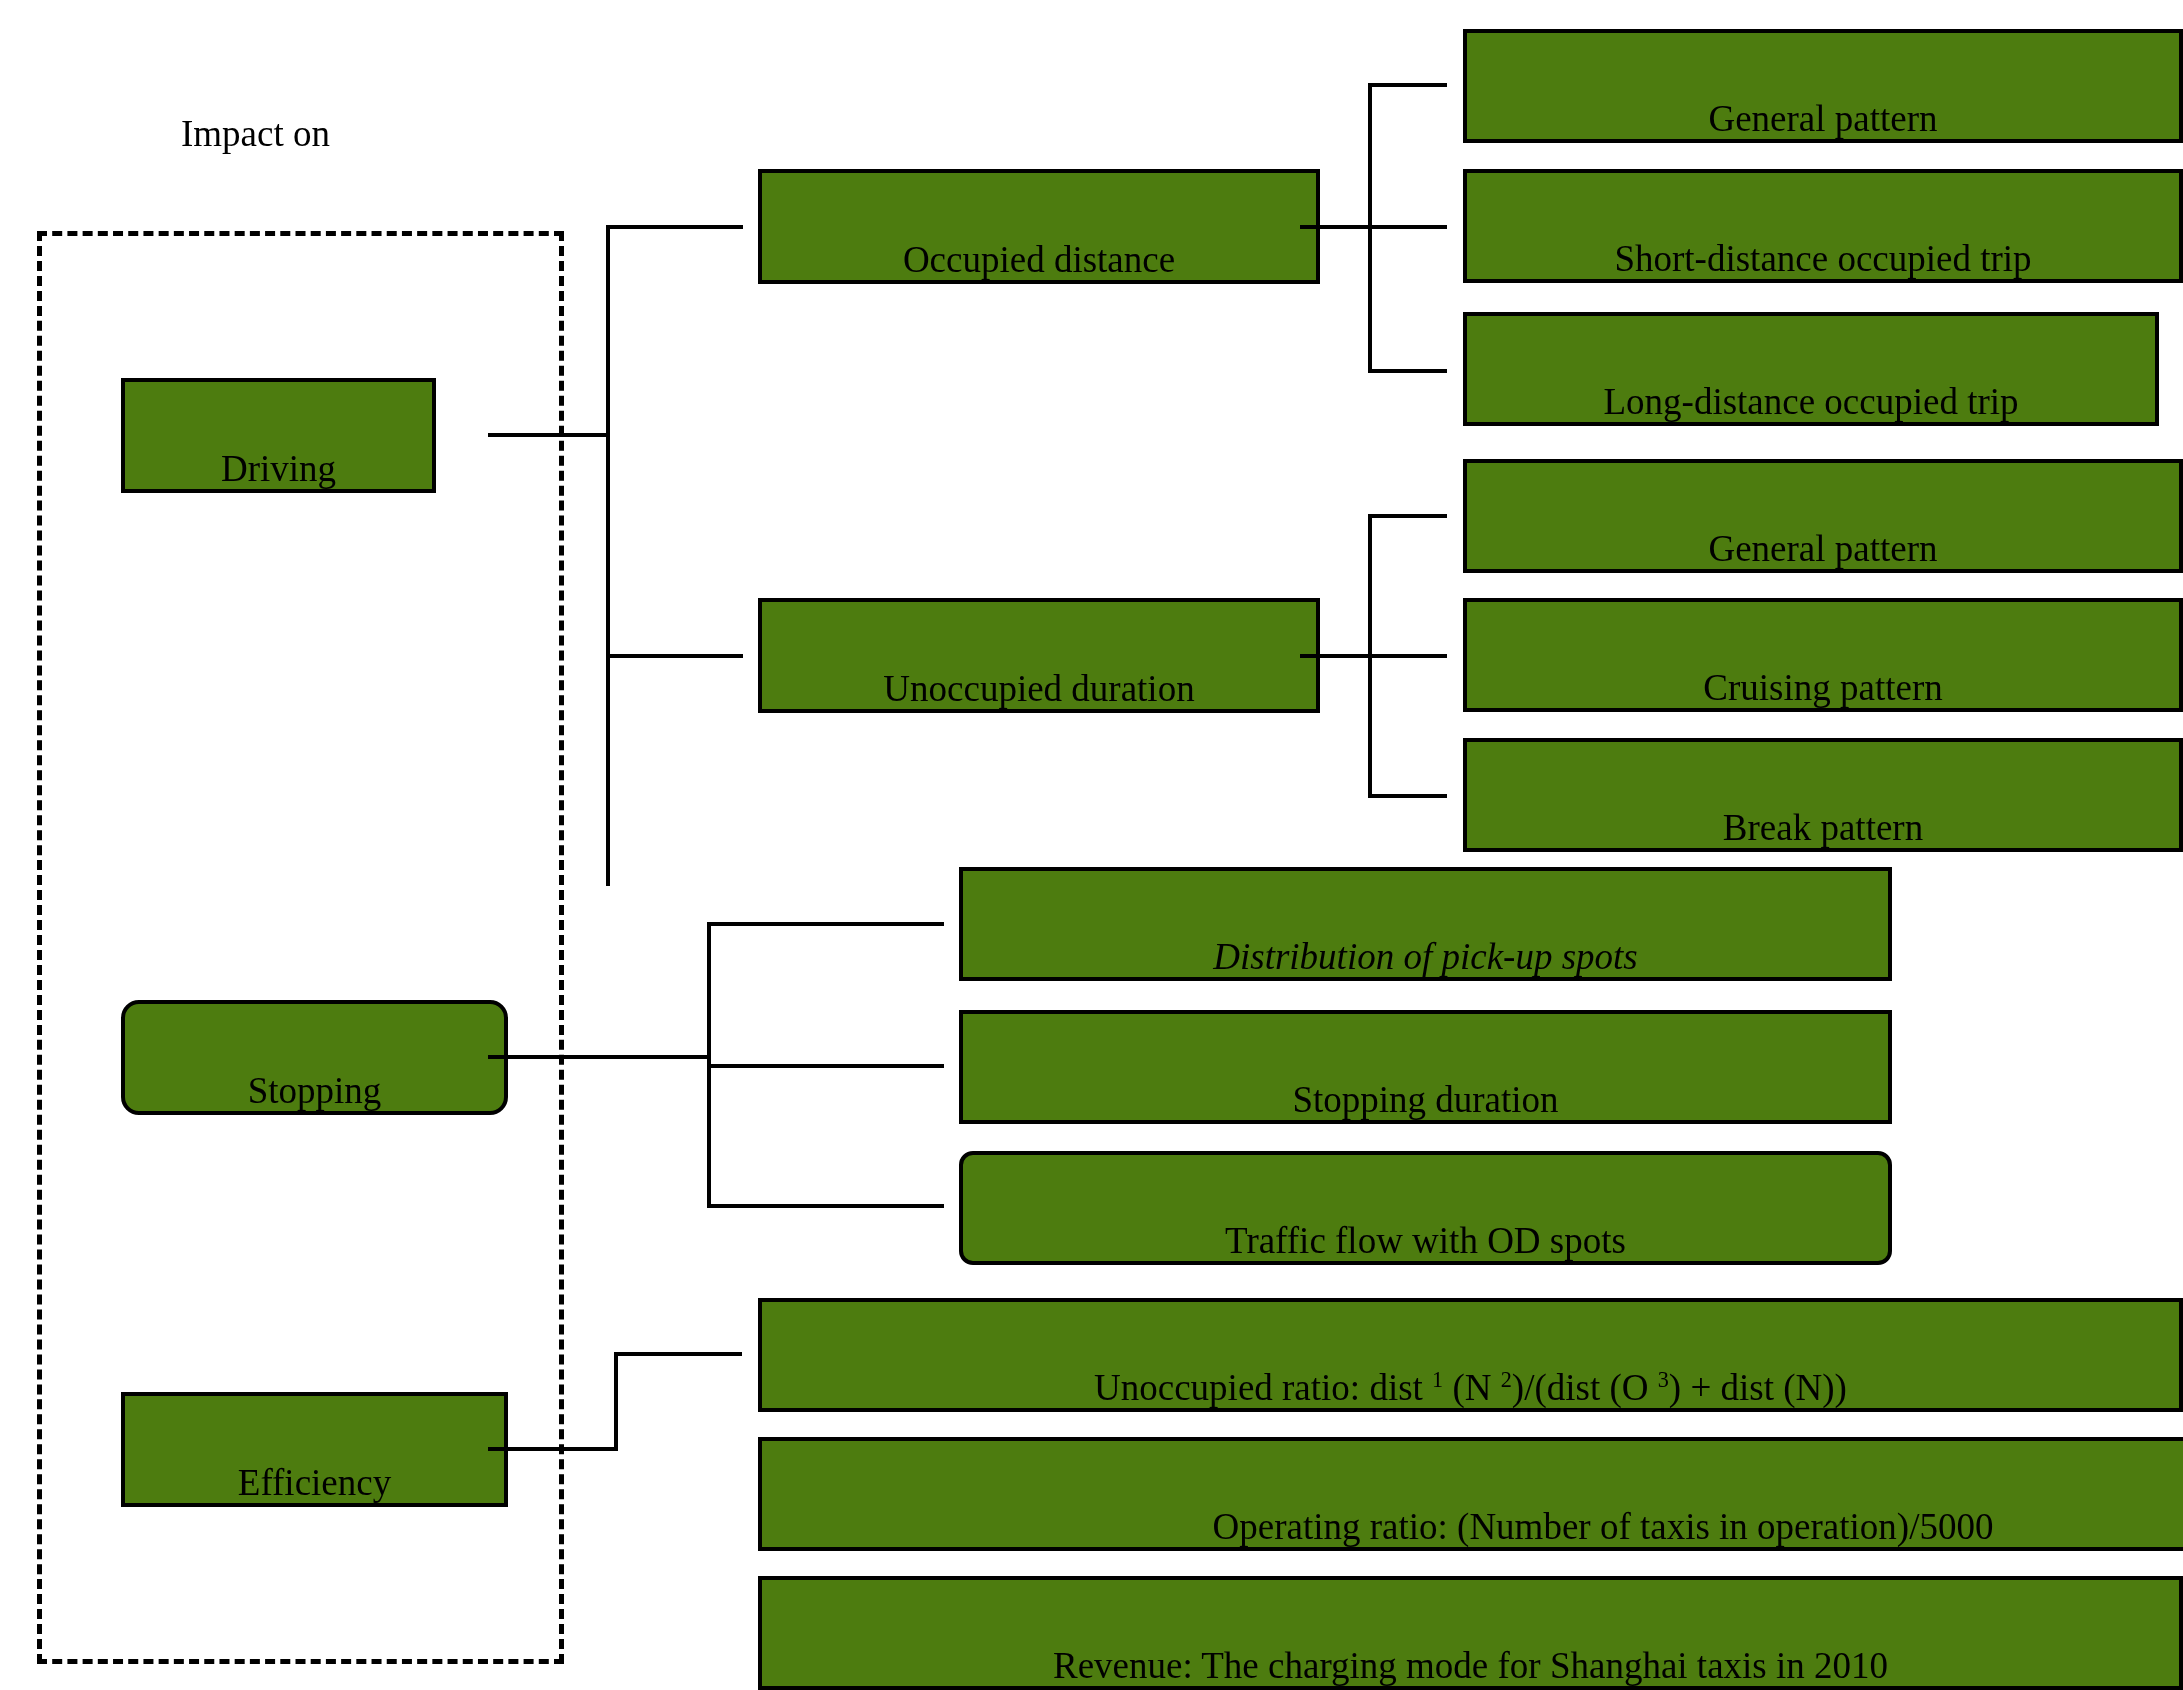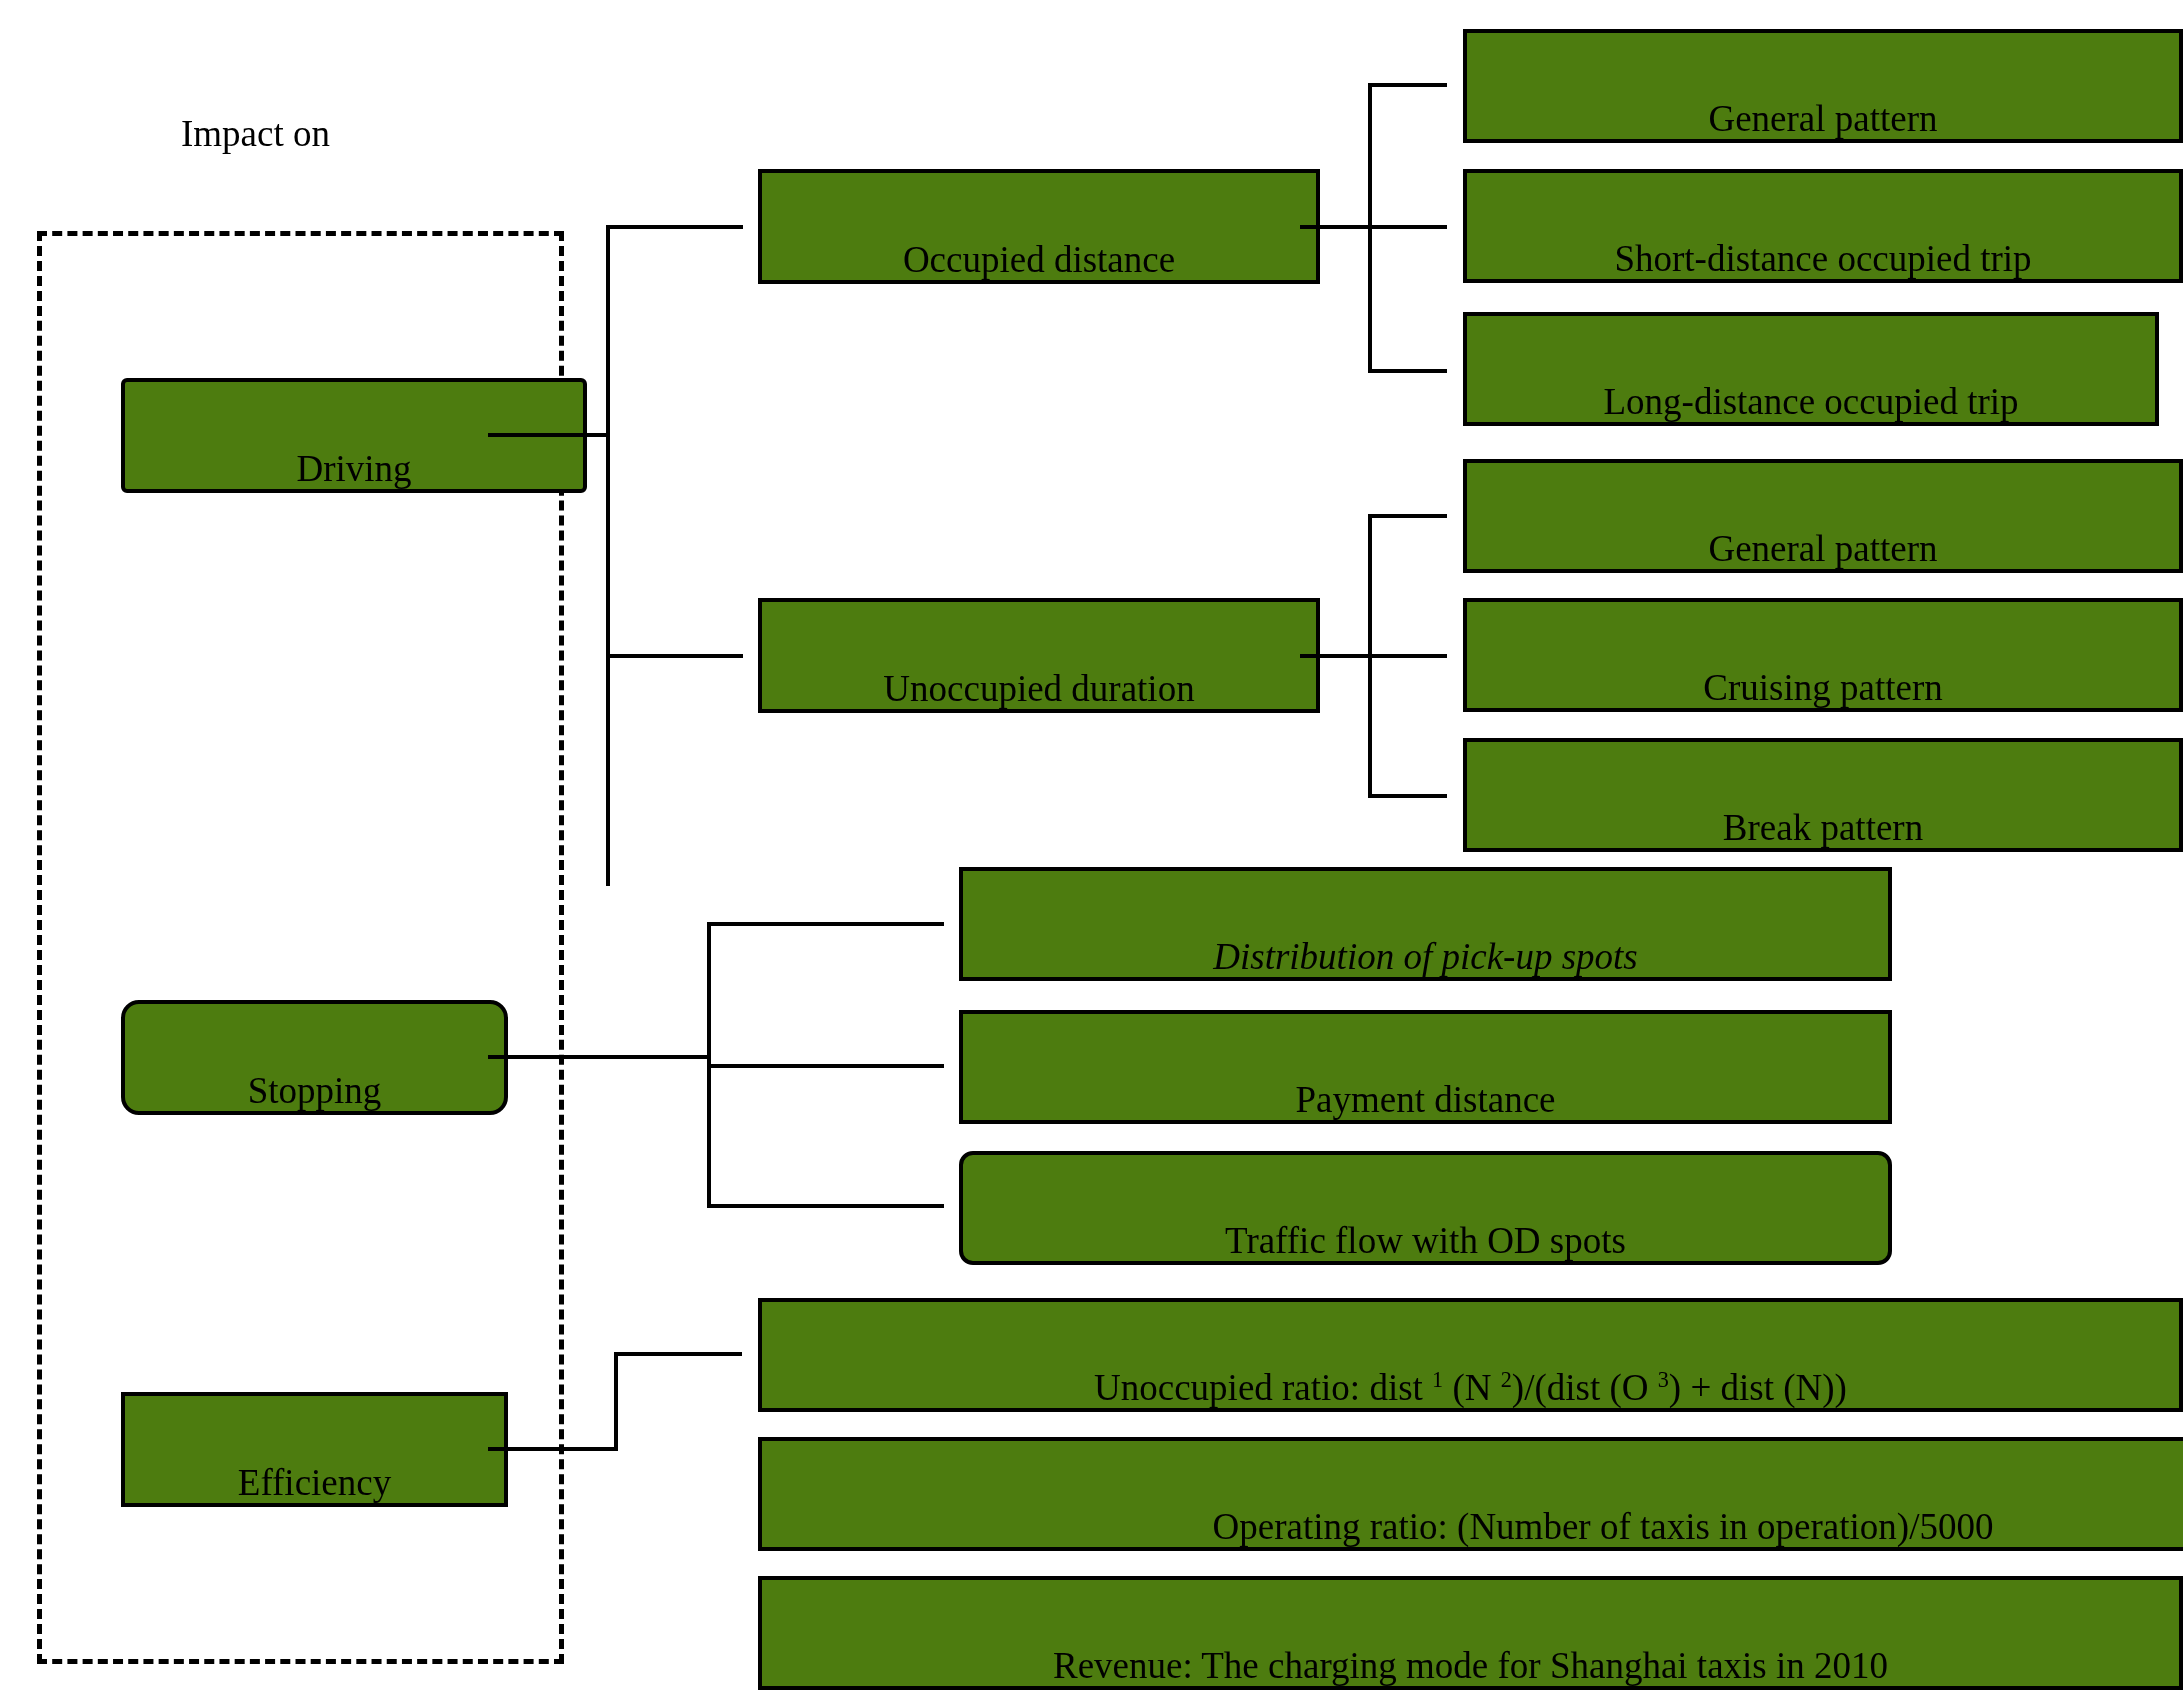--- a/index.html
+++ b/index.html
@@ -46,21 +46,21 @@
 </style>
 </head>
 <body>
 
 <div id="stage">
 
   <div class="caption" style="left:181px;top:112px;">Impact on</div>
 
   <div class="dashed-region" style="left:37px;top:231px;width:527px;height:1433px;"></div>
 
-  <div class="node" style="left:101px;top:378px;width:466px;height:115px;border-radius:6px;">
+  <div class="node" style="left:101px;top:378px;width:315px;height:115px;">
     <span class="lbl">Driving</span>
   </div>
 
   <div class="node" style="left:101px;top:1000px;width:387px;height:115px;border-radius:18px;">
     <span class="lbl">Stopping</span>
   </div>
 
   <div class="node" style="left:101px;top:1392px;width:387px;height:115px;">
     <span class="lbl">Efficiency</span>
   </div>
@@ -95,21 +95,21 @@
 
   <div class="node" style="left:1443px;top:738px;width:720px;height:114px;">
     <span class="lbl">Break pattern</span>
   </div>
 
   <div class="node" style="left:939px;top:867px;width:933px;height:114px;font-style:italic;">
     <span class="lbl">Distribution of pick-up spots</span>
   </div>
 
   <div class="node" style="left:939px;top:1010px;width:933px;height:114px;">
-    <span class="lbl">Payment distance</span>
+    <span class="lbl">Stopping duration</span>
   </div>
 
   <div class="node" style="left:939px;top:1151px;width:933px;height:114px;border-radius:14px;">
     <span class="lbl">Traffic flow with OD spots</span>
   </div>
 
   <div class="node" style="left:738px;top:1298px;width:1425px;height:114px;">
     <span class="lbl" id="unoccupied-ratio-formula"><span>Unoccupied ratio: dist </span><sup>1</sup><span> (N </span><sup>2</sup><span>)/(dist (O </span><sup>3</sup><span>) + dist (N))</span></span>
   </div>
 

